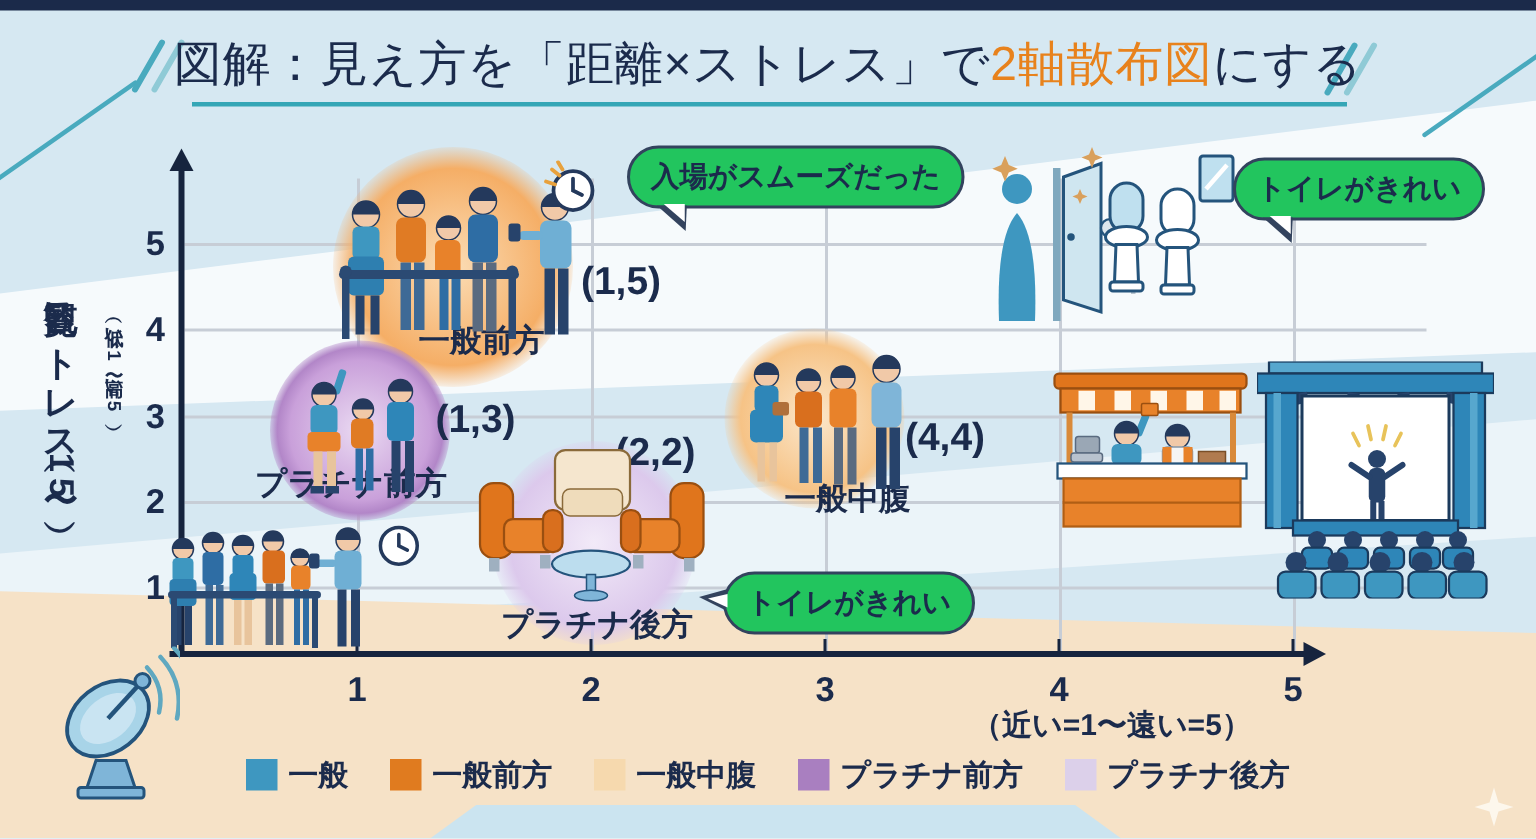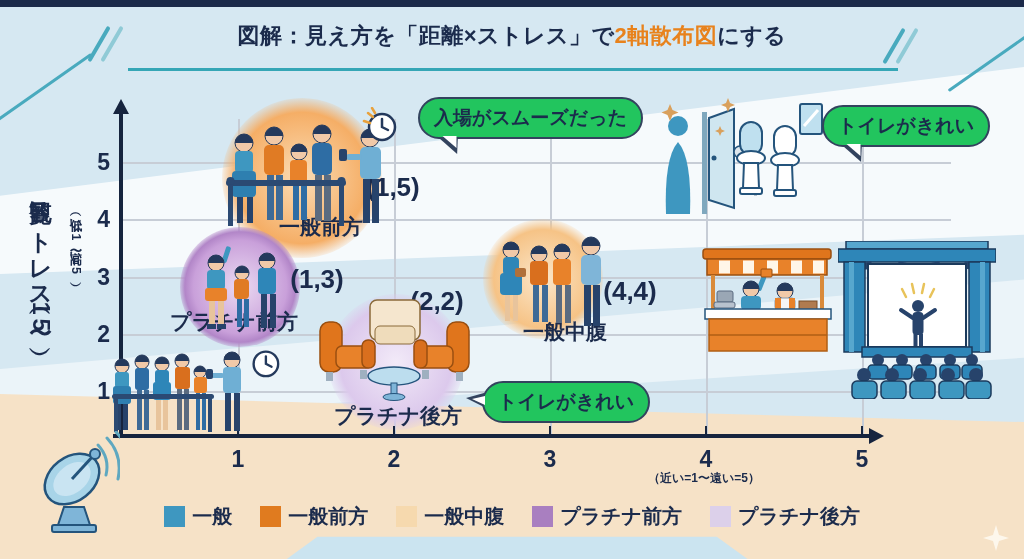--- a/index.html
+++ b/index.html
@@ -10,21 +10,21 @@
   
   .bg { position:absolute; inset:0; }
   .ray1 { background:rgba(255,255,255,.78); clip-path:polygon(0 35%,100% 12%,100% 42%,0 49%); }
   .ray2 { background:rgba(255,255,255,.5); clip-path:polygon(0 66%,100% 50%,100% 64%,0 76%); }
   .peach { background:#F6E2C7; clip-path:polygon(0 70.5%,100% 75.5%,100% 100%,0 100%); }
   .bottom-trap { background:#CBE4F0; clip-path:polygon(31% 96%,70% 96%,73% 100%,28% 100%); }
   .top-strip { position:absolute; left:0; top:0; width:100%; height:7px; background:#1B2A4A; }
 
   
   .title-row { position:absolute; left:0; top:21px; width:100%; text-align:center; }
-  .title-row h1 { font-size:22px; font-weight:700; letter-spacing:.5px; display:inline-block; }
+  .title-row h1 { font-size:32px; font-weight:400; letter-spacing:.5px; display:inline-block; }
   .hl { color:#E8821C; }
   .underline { position:absolute; left:128px; top:68px; width:770px; height:3px; background:#35A6B6; }
   .slash { position:absolute; border-radius:2px; }
   .sl-a { left:-14px; top:86px; width:116px; height:3px; background:#49AABE; transform:rotate(-35deg); }
   .sl-b { left:97px;  top:24px; width:4px; height:40px; background:#49AABE; transform:rotate(30deg); }
   .sl-c { left:110px; top:24px; width:4px; height:40px; background:#8FCAD6; transform:rotate(30deg); }
   .sl-d { left:892px; top:26px; width:4px; height:40px; background:#49AABE; transform:rotate(30deg); }
   .sl-e { left:905px; top:26px; width:4px; height:40px; background:#8FCAD6; transform:rotate(30deg); }
   .sl-f { left:938px; top:56px; width:116px; height:3px; background:#49AABE; transform:rotate(-35deg); }
 
@@ -40,21 +40,21 @@
   .arrow-right { position:absolute; left:869px; top:427.5px; width:0; height:0;
       border-top:8px solid transparent; border-bottom:8px solid transparent; border-left:15px solid #16243E; }
   .xtickmark { position:absolute; top:426px; width:2px; height:9px; background:#16243E; }
   .tick { position:absolute; font-size:23px; font-weight:900; color:#1B2B4C; }
   .ytick { width:30px; text-align:right; }
   .xtick { width:30px; text-align:center; }
 
   .ylab { position:absolute; left:26px; top:183px; writing-mode:vertical-rl; font-size:23px; font-weight:900; letter-spacing:2px; }
   .ylab-note { position:absolute; left:67px; top:208px; writing-mode:vertical-rl; font-size:12.5px; font-weight:700; letter-spacing:1px; }
   .xlab { position:absolute; left:395px; top:466px; font-size:21px; font-weight:900; }
-  .xlab-note { position:absolute; left:648px; top:470px; font-size:12px; font-weight:800; }
+  .xlab-note { position:absolute; left:648px; top:470px; font-size:20px; font-weight:800; }
 
   
   .halo { position:absolute; border-radius:50%; }
   .halo-o  { background:radial-gradient(circle,#FBDDB6 0%,#F5AE66 58%,rgba(245,174,102,0) 73%); }
   .halo-ol { background:radial-gradient(circle,#FBE7CB 0%,#F6C386 58%,rgba(246,195,134,0) 73%); }
   .halo-p  { background:radial-gradient(circle,#EADAF2 0%,#C9A0DA 55%,#B286C8 65%,rgba(178,134,200,0) 74%); }
   .halo-l  { background:radial-gradient(circle,#F2EAF8 0%,#DCC9EC 58%,rgba(220,201,236,0) 74%); }
 
   .pt-label { position:absolute; font-size:26px; font-weight:900; transform:translateX(-50%); white-space:nowrap; }
   .pt-name  { position:absolute; font-size:21px; font-weight:900; transform:translateX(-50%); white-space:nowrap; }
@@ -405,21 +405,21 @@
   <div class="tick xtick" style="left:223px;top:446px">1</div>
   <div class="tick xtick" style="left:379px;top:446px">2</div>
   <div class="tick xtick" style="left:535px;top:446px">3</div>
   <div class="tick xtick" style="left:691px;top:446px">4</div>
   <div class="tick xtick" style="left:847px;top:446px">5</div>
 
   <div class="ylab">観覧ストレス（1〜5）</div>
   <div class="ylab-note">（低い=1〜高い=5）</div>
   <div class="xlab-note">（近い=1〜遠い=5）</div>
 
-  <div class="pt-label" style="left:393px;top:172px">(1,5)</div>
+  <div class="pt-label" style="left:414px;top:172px">(1,5)</div>
   <div class="pt-name" style="left:321px;top:213px">一般前方</div>
   <div class="pt-label" style="left:317px;top:264px">(1,3)</div>
   <div class="pt-name" style="left:234px;top:308px">プラチナ前方</div>
   <div class="pt-label" style="left:437px;top:286px">(2,2)</div>
   <div class="pt-name" style="left:398px;top:402px">プラチナ後方</div>
   <div class="pt-label" style="left:630px;top:276px">(4,4)</div>
   <div class="pt-name" style="left:565px;top:318px">一般中腹</div>
 
   <div class="bubble tail-bl" style="left:418px;top:97px">
     <i>入場がスムーズだった</i></div>

